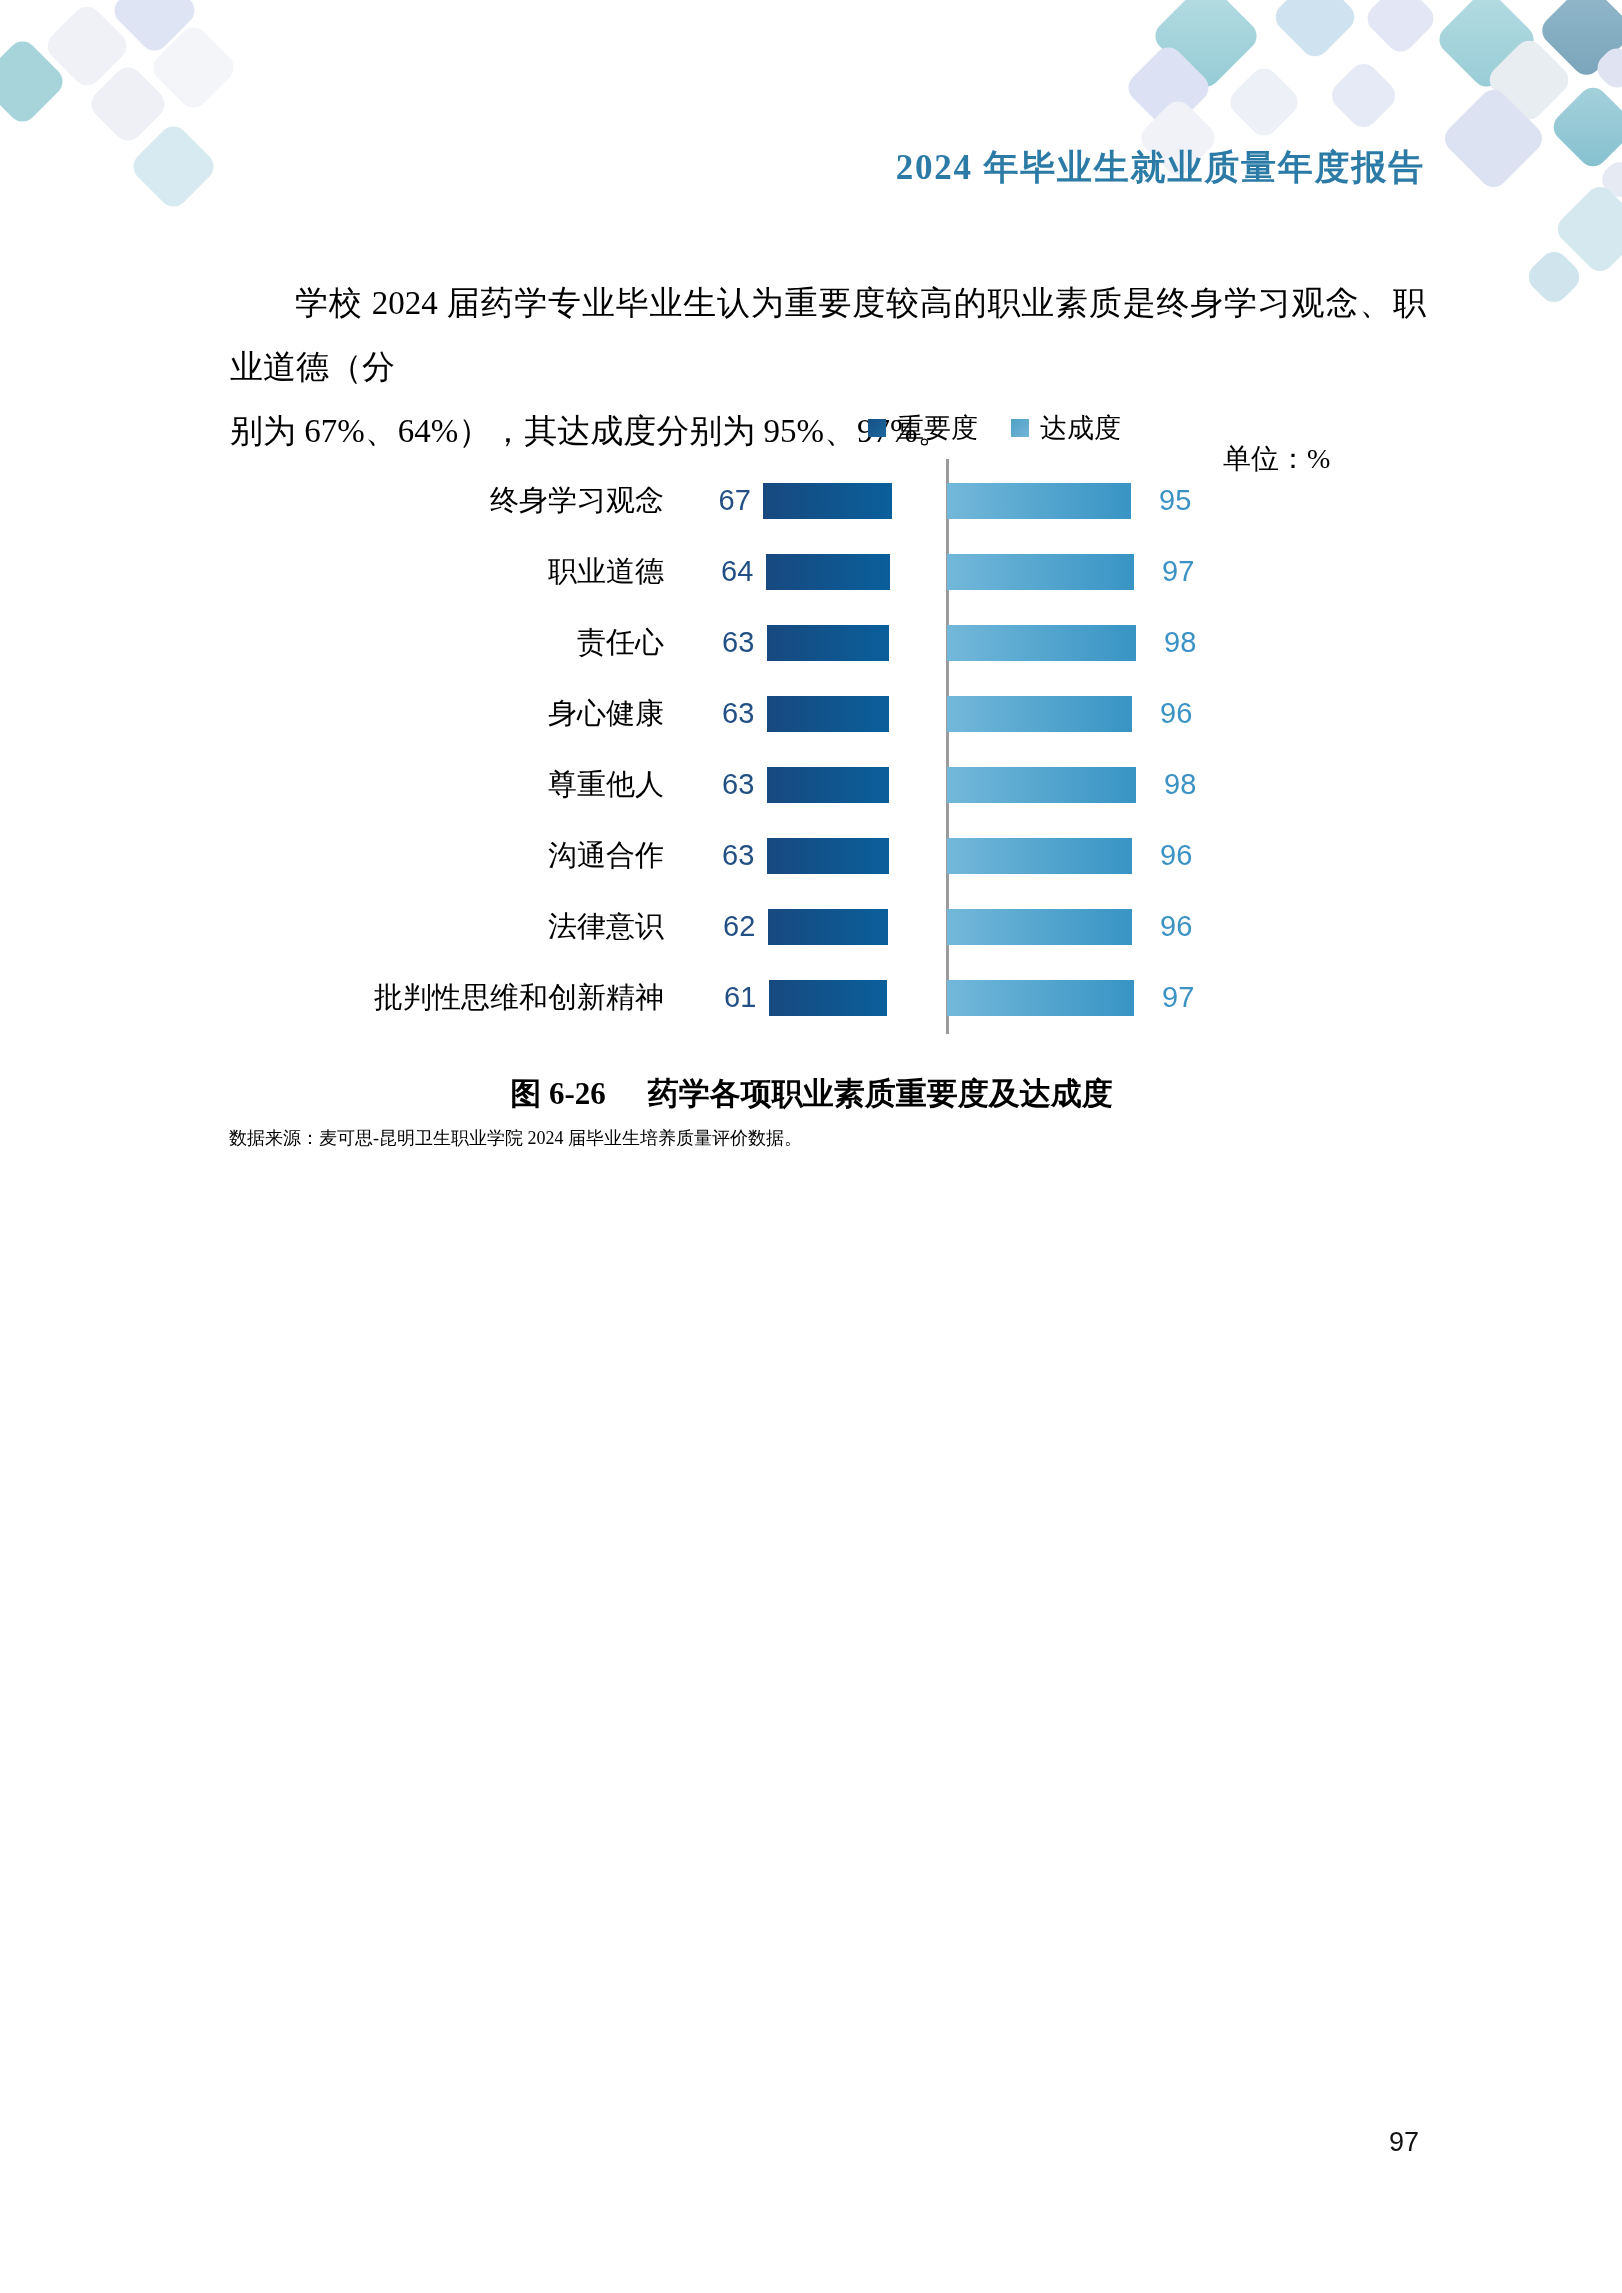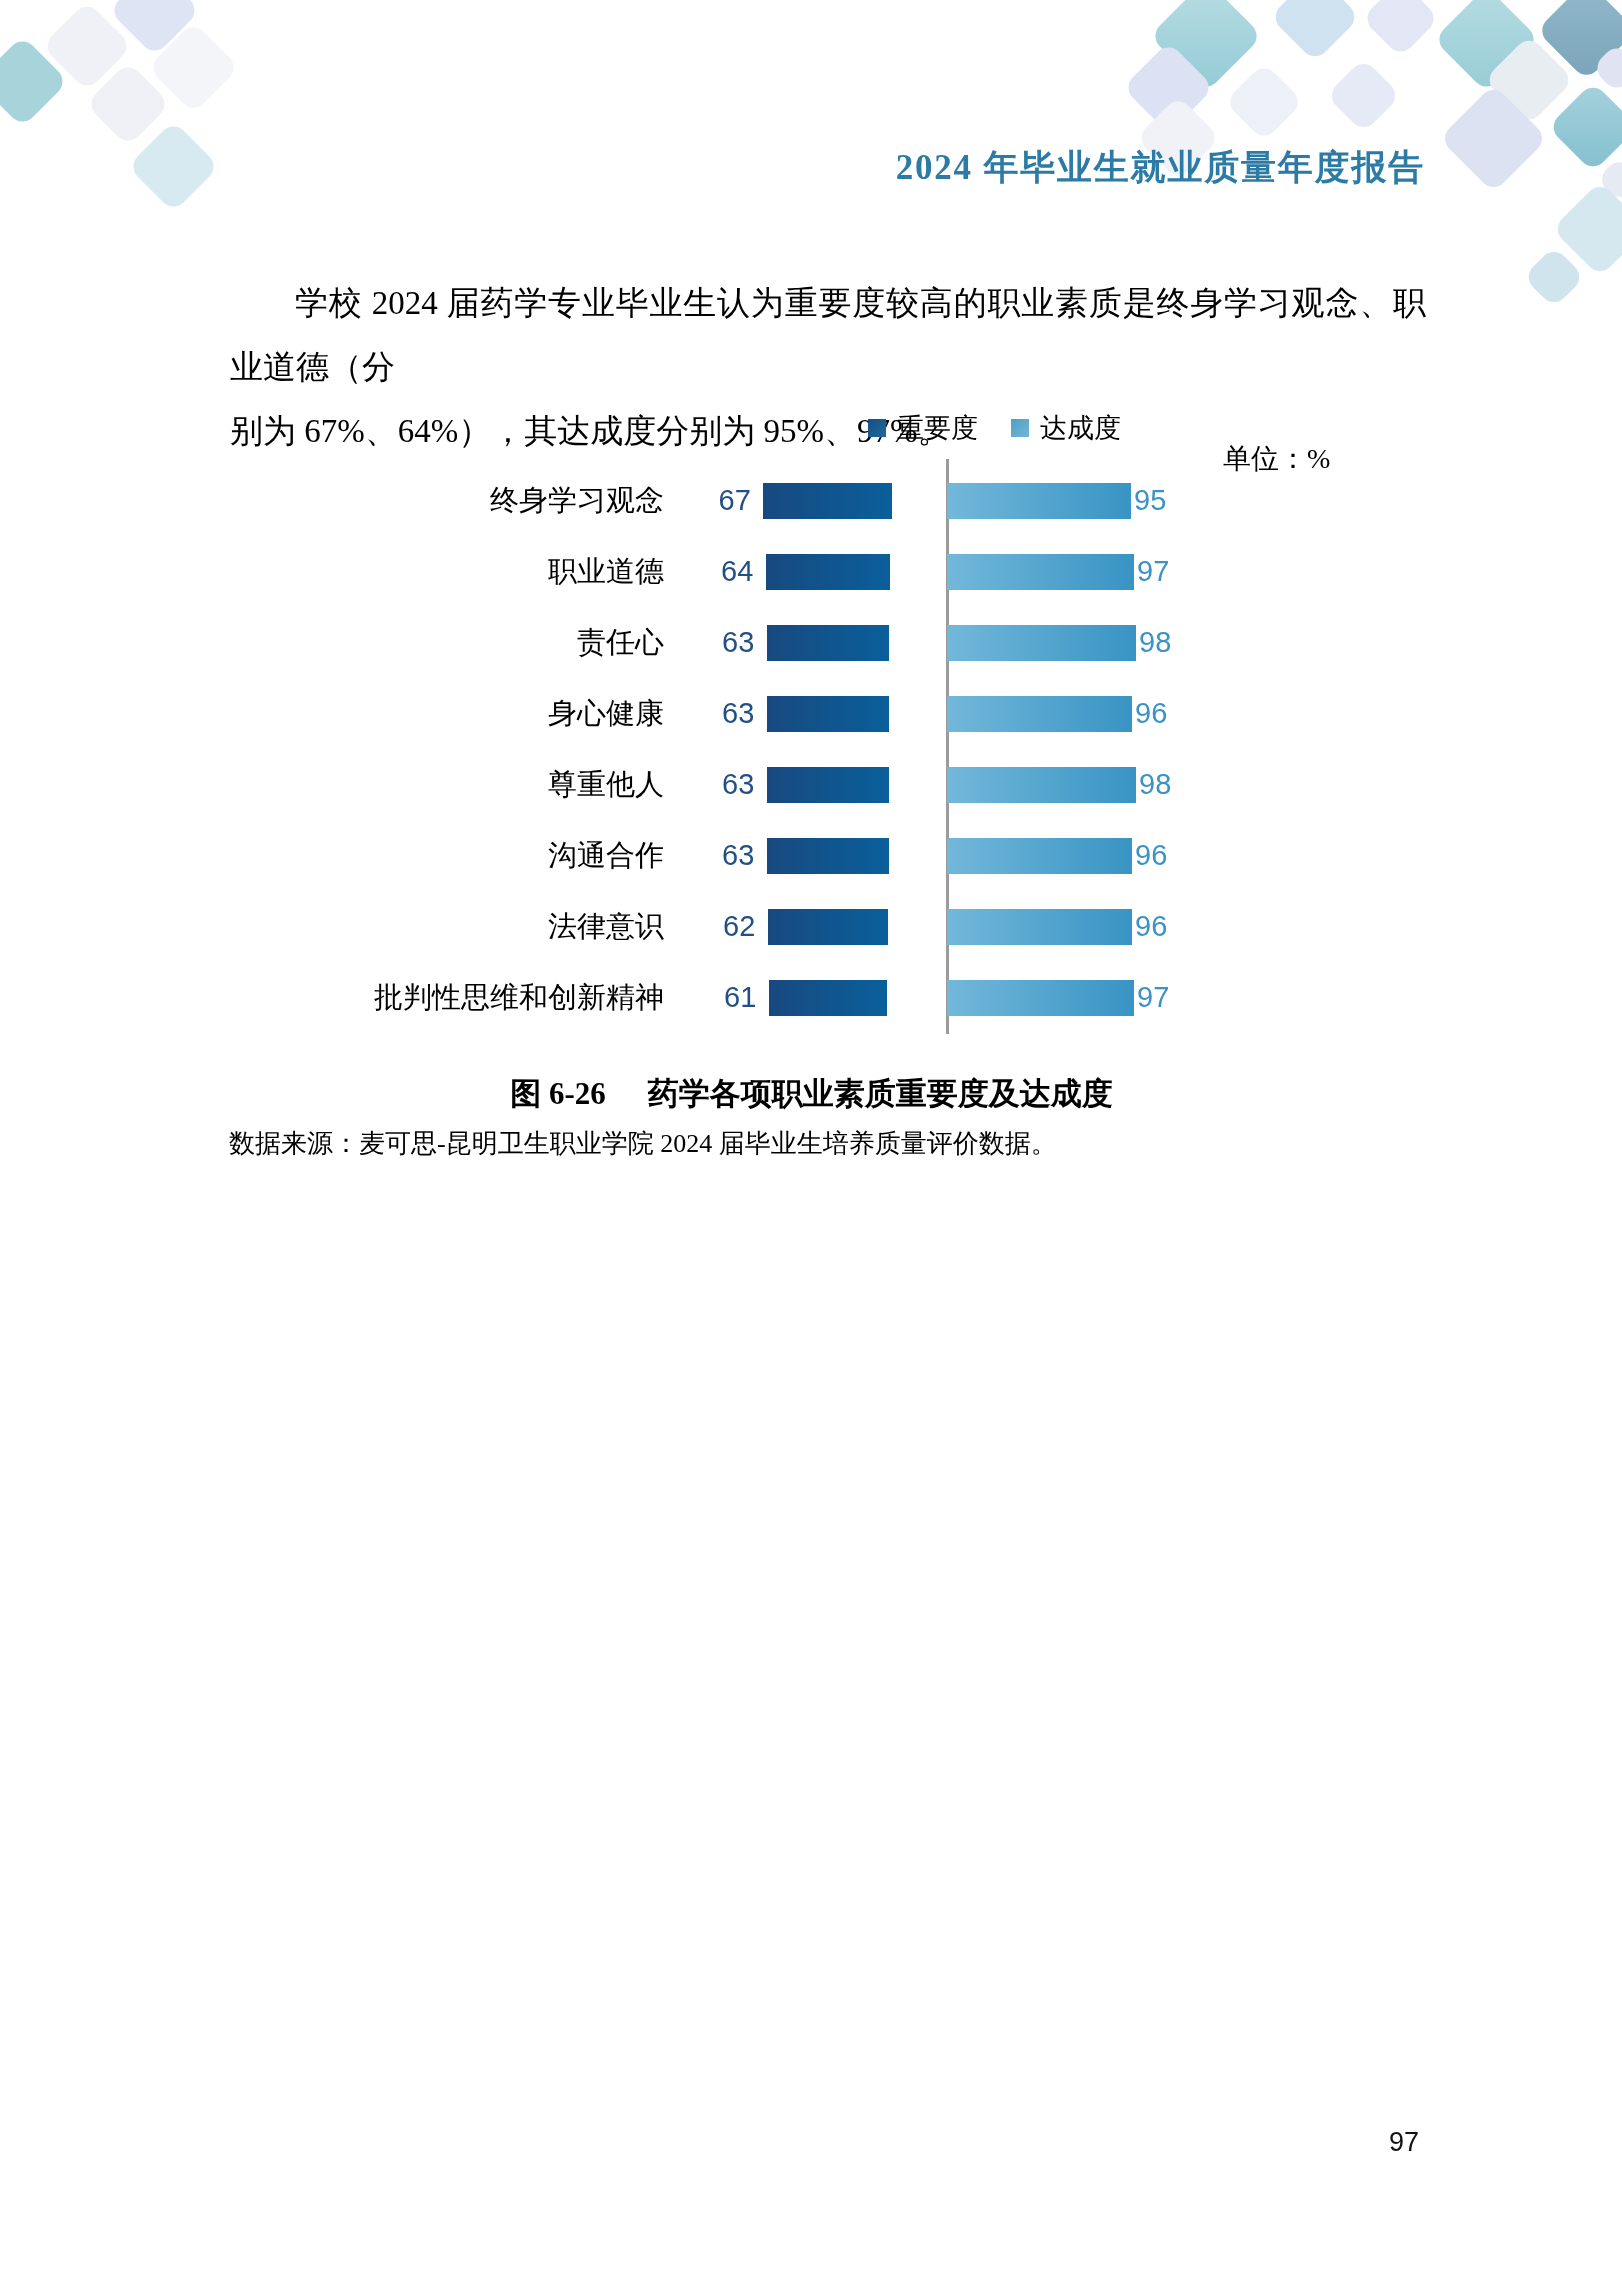--- a/index.html
+++ b/index.html
@@ -62,31 +62,31 @@
     height:36px;
     background:linear-gradient(90deg,#17497f 0%,#0a5f9b 100%);
   }
   .right-zone{display:flex;align-items:center;}
   .ach-bar{
     height:36px;
     background:linear-gradient(90deg,#73b8da 0%,#3894c4 100%);
   }
   .ach-val{
     font-family:"Liberation Sans","DejaVu Sans",sans-serif;
-    font-size:29px;color:#3a92c5;margin-left:3px;
+    font-size:29px;color:#3a92c5;margin-left:28px;
   }
   
   .caption{
     position:absolute;left:0;top:1073px;width:1623px;
     display:flex;justify-content:center;gap:42px;
     font-size:31px;font-weight:bold;color:#000;z-index:2;
   }
   .source{
     position:absolute;left:229px;top:1126px;
-    font-size:26px;color:#000;z-index:2;
+    font-size:18px;color:#000;z-index:2;
   }
   .pagenum{
     position:absolute;left:1389px;top:2127px;
     font-size:27px;color:#111;
     font-family:"Liberation Sans","DejaVu Sans",sans-serif;
   }
 </style>
 </head>
 <body>
 

